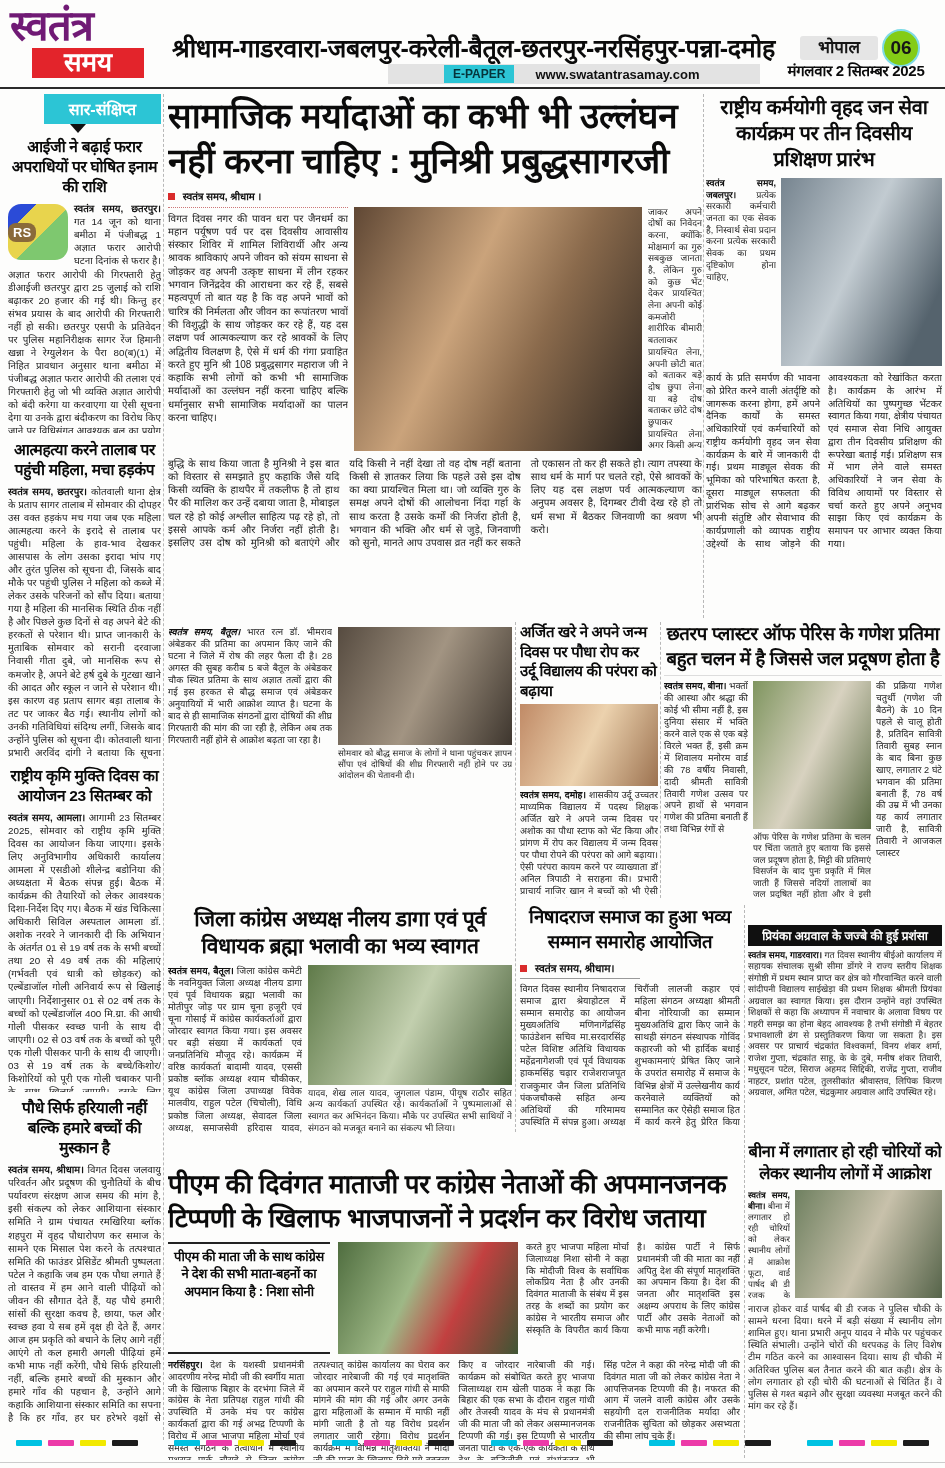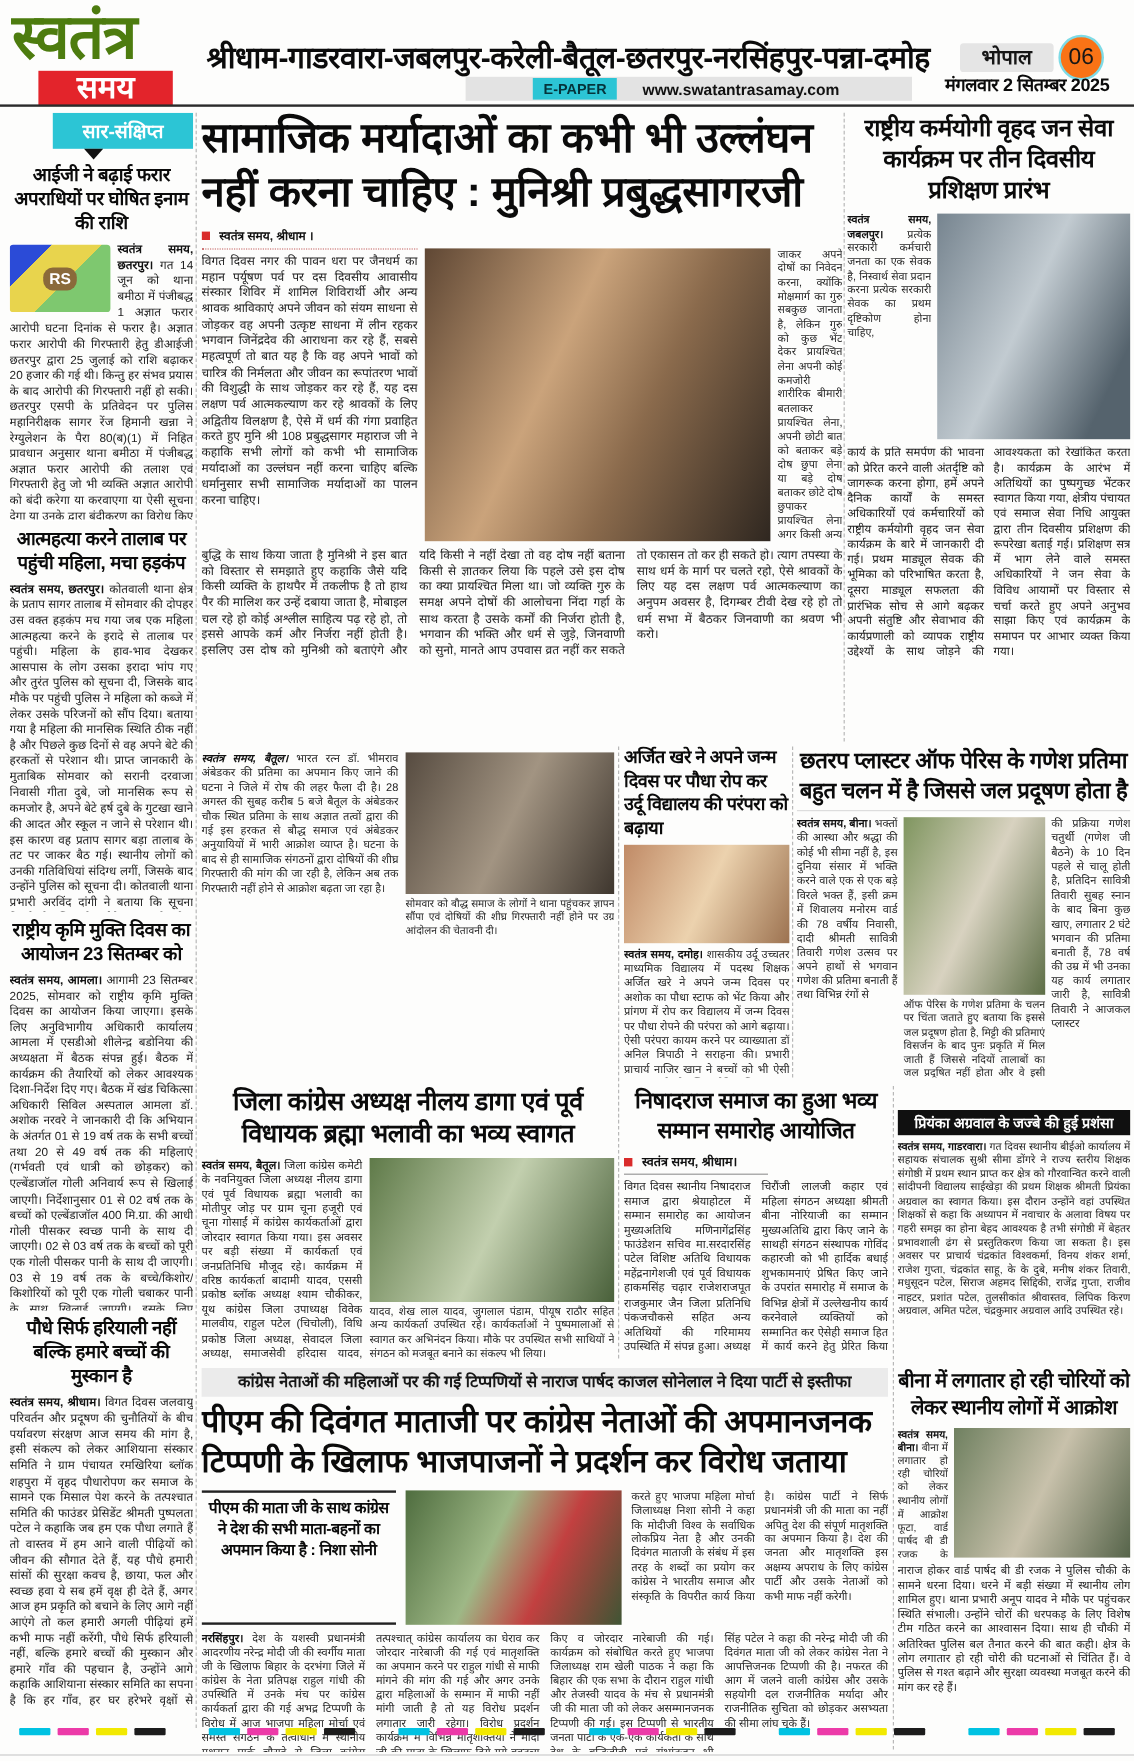--- a/index.html
+++ b/index.html
@@ -17,42 +17,42 @@
   .vsep{border-left:1px dashed #b8b8b8;width:0;}
   .ph{background:linear-gradient(120deg,#8b7a64,#c7b292 45%,#6f6049 80%,#463a2d);overflow:hidden;}
   .ph-monks{background:linear-gradient(115deg,#5f4734,#caa37b 38%,#8a6a4c 62%,#2f2720);}
   .ph-room{background:linear-gradient(115deg,#76848f,#c2cbd1 45%,#55636d 85%);}
   .ph-protest{background:linear-gradient(115deg,#564b40,#a29482 50%,#3e362e);}
   .ph-school{background:linear-gradient(115deg,#c08a66,#ecd2ae 50%,#9c7250);}
   .ph-idol{background:linear-gradient(115deg,#7f955f,#d8d2c0 50%,#5d6e46);}
   .ph-crowd{background:linear-gradient(115deg,#5f7a49,#c2cfae 50%,#49603a);}
   .ph-rally{background:linear-gradient(115deg,#4f6d3f,#9eb886 40%,#c24040 65%,#3f5534);}
   .ph-street{background:linear-gradient(115deg,#6f8060,#c8c1ab 50%,#56644a);}
-  .money-img{float:left;width:84px;height:56px;margin:2px 6px 2px 0;
+  .money-img{float:left;width:60px;height:56px;margin:2px 6px 2px 0;
     background:linear-gradient(135deg,#2b4bd7 25%,#e8d44d 25% 55%,#7ec86f 55%);
-    display:flex;align-items:center;justify-content:center;border-radius:3px;}
+    display:flex;align-items:center;border-radius:13px;}
   .money-img span{background:#8a6a3a;color:#fff;font-weight:bold;font-size:13px;padding:1px 5px;border-radius:8px;}
   .reg-group{display:flex;gap:6px;}
   .reg{width:26px;height:6px;border-radius:1px;}
   .rc{background:#00c2e2;} .rm{background:#ec3aa8;} .ry{background:#f2e900;} .rk{background:#1c1c1c;}
 </style>
 </head>
 <body>
 
 <div class="page">
 
   <div class="abs" style="left:10px;top:4px;width:155px;height:82px;">
-    <div style="font-size:52px;font-weight:bold;line-height:1.05;color:#4d7c0f;letter-spacing:-1px;">स्वतंत्र</div>
+    <div style="font-size:42px;font-weight:bold;line-height:1.05;color:#701a75;letter-spacing:-1px;">स्वतंत्र</div>
     <div style="width:112px;margin-left:22px;background:#e3242b;color:#fff;font-size:26px;font-weight:bold;text-align:center;line-height:1.15;">समय</div>
   </div>
 
   <div class="abs hl" style="left:172px;top:30px;width:615px;font-size:25px;white-space:nowrap;overflow:hidden;">श्रीधाम-गाडरवारा-जबलपुर-करेली-बैतूल-छतरपुर-नरसिंहपुर-पन्ना-दमोह</div>
 
   <div class="abs center" style="left:800px;top:36px;width:78px;height:24px;background:#e5e5e5;border-radius:3px;font-size:17px;font-weight:bold;line-height:24px;">भोपाल</div>
-  <div class="abs center" style="left:882px;top:29px;width:34px;height:34px;background:#f97316;border:2px solid #7edbe6;border-radius:50%;font-size:19px;font-weight:normal;line-height:34px;">06</div>
+  <div class="abs center" style="left:882px;top:29px;width:34px;height:34px;background:#84cc16;border:2px solid #7edbe6;border-radius:50%;font-size:19px;font-weight:bold;line-height:34px;">06</div>
 
   <div class="abs" style="left:388px;top:64px;width:372px;height:20px;background:#e3e3e3;display:flex;align-items:center;">
     <span style="background:#2cc5d5;color:#05343b;font-size:12px;font-weight:bold;padding:2px 9px;margin-left:56px;">E-PAPER</span>
     <span style="font-size:13px;font-weight:bold;padding-left:21px;color:#111;">www.swatantrasamay.com</span>
   </div>
 
   <div class="abs center hl" style="left:772px;top:60px;width:168px;font-size:15px;">मंगलवार 2 सितम्बर 2025</div>
 
   <div class="abs" style="left:0;top:87px;width:945px;height:2px;background:#2b2b2b;"></div>
 
@@ -189,21 +189,20 @@
   </div>
 
   <div class="abs" style="left:748px;top:905px;width:194px;height:230px;overflow:hidden;">
     <div class="kicker-black" style="font-size:12px;padding:2px 0;margin-top:20px;">प्रियंका अग्रवाल के जज्बे की हुई प्रशंसा</div>
     <p class="small-txt" style="margin-top:4px;height:164px;font-size:8.8px;">
       <span class="byline">स्वतंत्र समय, गाडरवारा।</span>
       <span>गत दिवस स्थानीय बीईओ कार्यालय में सहायक संचालक सुश्री सीमा डोंगरे ने राज्य स्तरीय शिक्षक संगोष्ठी में प्रथम स्थान प्राप्त कर क्षेत्र को गौरवान्वित करने वाली सांदीपनी विद्यालय साईखेड़ा की प्रथम शिक्षक श्रीमती प्रियंका अग्रवाल का स्वागत किया। इस दौरान उन्होंने वहां उपस्थित शिक्षकों से कहा कि अध्यापन में नवाचार के अलावा विषय पर गहरी समझ का होना बेहद आवश्यक है तभी संगोष्ठी में बेहतर प्रभावशाली ढंग से प्रस्तुतिकरण किया जा सकता है। इस अवसर पर प्राचार्य चंद्रकांत विश्वकर्मा, विनय शंकर शर्मा, राजेश गुप्ता, चंद्रकांत साहू, के के दुबे, मनीष शंकर तिवारी, मधुसूदन पटेल, सिराज अहमद सिद्दिकी, राजेंद्र गुप्ता, राजीव नाहटर, प्रशांत पटेल, तुलसीकांत श्रीवास्तव, लिपिक किरण अग्रवाल, अमित पटेल, चंद्रकुमार अग्रवाल आदि उपस्थित रहे।</span>
     </p>
   </div>
 
-  <div class="abs center" style="left:168px;top:1140px;width:572px;height:24px;background:#ebebeb;font-size:13.5px;font-weight:bold;line-height:24px;overflow:hidden;">कांग्रेस नेताओं की महिलाओं पर की गई टिप्पणियों से नाराज पार्षद काजल सोनेलाल ने दिया पार्टी से इस्तीफा</div>
 
   <div class="abs" style="left:168px;top:1168px;width:572px;height:292px;overflow:hidden;">
     <h1 class="hl" style="font-size:26px;line-height:1.3;">पीएम की दिवंगत माताजी पर कांग्रेस नेताओं की अपमानजनक टिप्पणी के खिलाफ भाजपाजनों ने प्रदर्शन कर विरोध जताया</h1>
     <div style="display:flex;gap:8px;margin-top:6px;height:112px;">
       <div class="hl" style="width:158px;font-size:13px;line-height:1.35;border-top:2px solid #222;border-bottom:2px solid #222;padding:4px 2px;text-align:center;">पीएम की माता जी के साथ कांग्रेस ने देश की सभी माता-बहनों का अपमान किया है : निशा सोनी</div>
       <div class="ph ph-rally" style="width:180px;height:112px;"></div>
       <p class="small-txt" style="flex:1;column-count:2;column-gap:8px;font-size:9.2px;">करते हुए भाजपा महिला मोर्चा जिलाध्यक्ष निशा सोनी ने कहा कि मोदीजी विश्व के सर्वाधिक लोकप्रिय नेता है और उनकी दिवंगत माताजी के संबंध में इस तरह के शब्दों का प्रयोग कर कांग्रेस ने भारतीय समाज और संस्कृति के विपरीत कार्य किया है। कांग्रेस पार्टी ने सिर्फ प्रधानमंत्री जी की माता का नहीं अपितु देश की संपूर्ण मातृशक्ति का अपमान किया है। देश की जनता और मातृशक्ति इस अक्षम्य अपराध के लिए कांग्रेस पार्टी और उसके नेताओं को कभी माफ नहीं करेगी।</p>
     </div>
     <p class="small-txt" style="margin-top:6px;height:128px;column-count:4;column-gap:9px;font-size:9.2px;">
       <span class="byline">नरसिंहपुर।</span>

